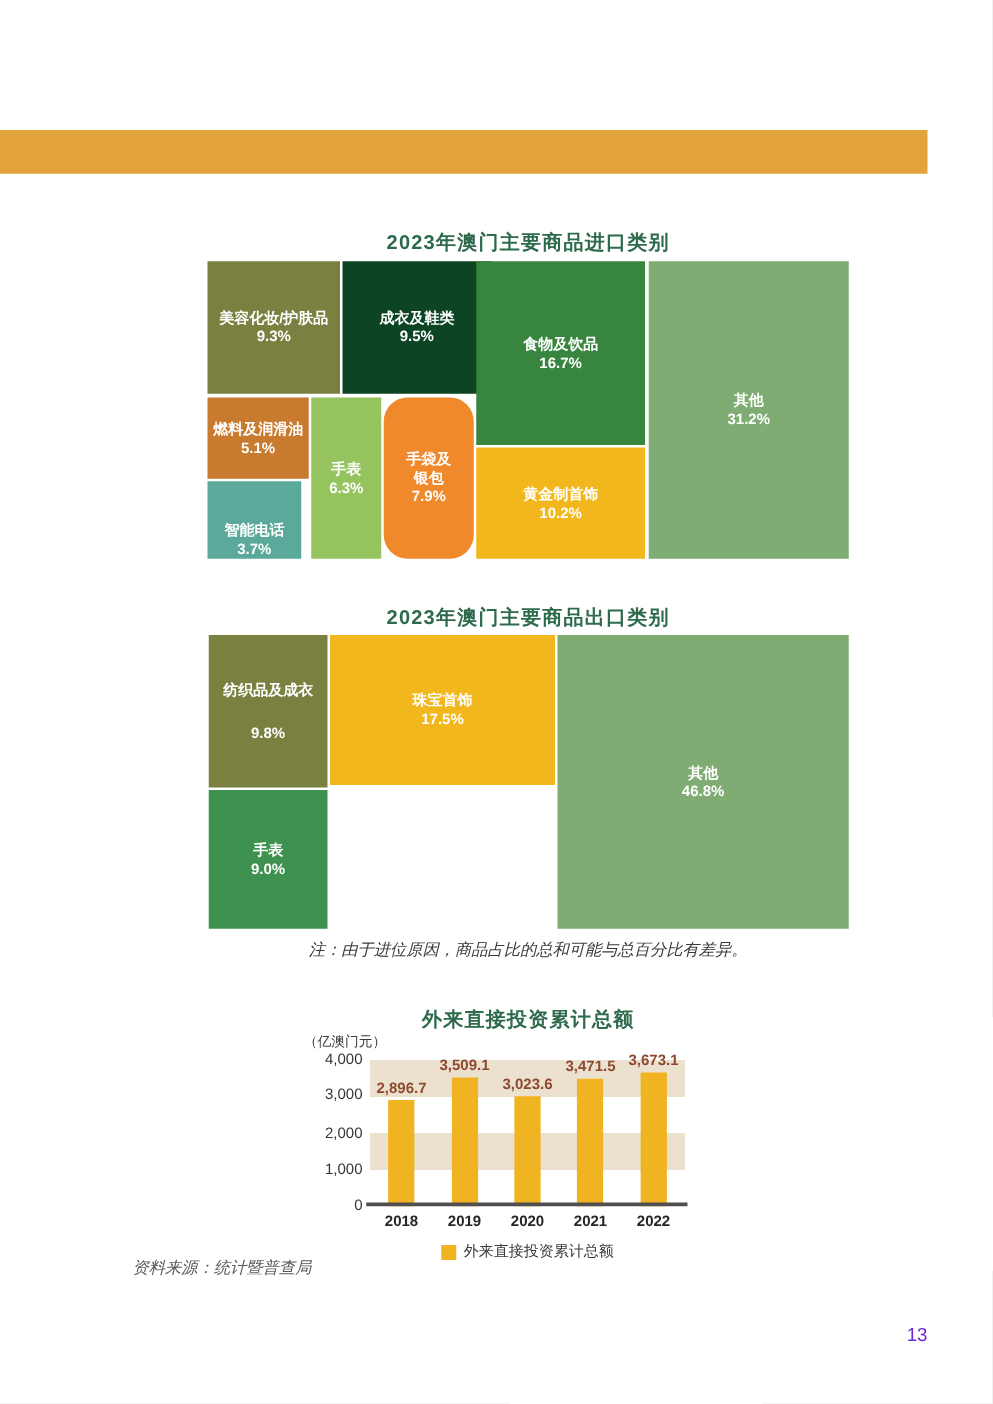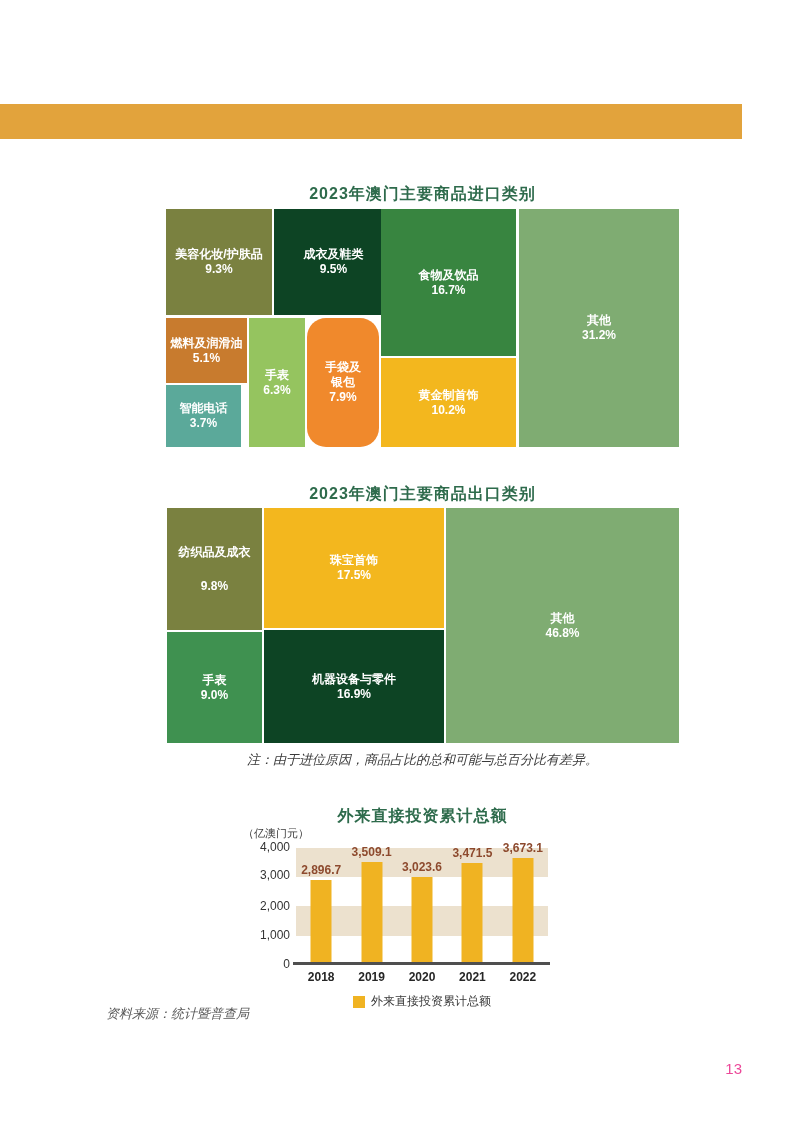--- a/index.html
+++ b/index.html
@@ -23,21 +23,21 @@
   .tile .t-label{margin:0 auto;}
   .narrow .t-label{width:44px;}
 
   
   .ti-0{left:0;top:0;width:106px;height:106px;}
   .ti-1{left:108px;top:0;width:119px;height:106px;}
   .ti-2{left:215px;top:0;width:135px;height:147px;}
   .ti-3{left:215px;top:149px;width:135px;height:89px;}
   .ti-4{left:353px;top:0;width:160px;height:238px;}
   .ti-5{left:0;top:109px;width:81px;height:65px;}
-  .ti-6{left:0;top:176px;width:75px;height:62px;}
+  .ti-6{left:0;top:176px;width:75px;height:62px;justify-content:flex-end;}
   .ti-7{left:83px;top:109px;width:56px;height:129px;}
   .ti-8{left:141px;top:109px;width:72px;height:129px;border-radius:19px;}
 
   
   .te-0{left:0;top:0;width:95px;height:122px;}
   .te-1{left:97px;top:0;width:180px;height:120px;}
   .te-2{left:279px;top:0;width:233px;height:235px;}
   .te-3{left:0;top:124px;width:95px;height:111px;}
   .te-4{left:97px;top:122px;width:180px;height:113px;}
 
@@ -58,21 +58,21 @@
   .x-row{position:absolute;left:296px;top:970px;width:252px;display:flex;}
   .x-label{flex:1;text-align:center;font-size:12px;font-weight:bold;color:#262626;}
   .y-tick{position:absolute;right:504px;font-size:12px;color:#333333;text-align:right;}
   .legend{position:absolute;left:296px;top:993px;width:252px;display:flex;
           justify-content:center;align-items:center;}
   .legend-swatch{width:12px;height:12px;margin-right:6px;}
   .legend-label{font-size:12px;color:#3a3a3a;}
 
   .source-note{position:absolute;left:106px;top:1005px;font-size:13px;
                font-style:italic;color:#595959;}
-  .page-number{position:absolute;right:52px;top:1060px;font-size:15px;color:#ec4899;}
+  .page-number{position:absolute;right:52px;top:1060px;font-size:15px;color:#6d28d9;}
 </style>
 </head>
 <body>
 
 <div class="page">
 
   <div class="topbar" style="background-color: rgb(226, 163, 60);"></div>
 
   <div class="chart-title" id="t1-title">2023年澳门主要商品进口类别</div>
 
@@ -127,24 +127,20 @@
       <div class="t-pct">17.5%</div>
     </div>
     <div class="tile te-2" style="background-color: rgb(127, 172, 114);">
       <div class="t-label">其他</div>
       <div class="t-pct">46.8%</div>
     </div>
     <div class="tile te-3" style="background-color: rgb(63, 145, 80);">
       <div class="t-label">手表</div>
       <div class="t-pct">9.0%</div>
     </div>
-    <div class="tile te-4" style="background-color: rgb(13, 68, 36);">
-      <div class="t-label">机器设备与零件</div>
-      <div class="t-pct">16.9%</div>
-    </div>
   </div>
 
   <div class="footnote">注：由于进位原因，商品占比的总和可能与总百分比有差异。</div>
 
   <div class="chart-title" id="bar-title">外来直接投资累计总额</div>
   <div class="unit-label">（亿澳门元）</div>
 
   <div class="plot"></div>
   <div id="yticks">
       <div class="y-tick" style="top: 957px;">0</div>

